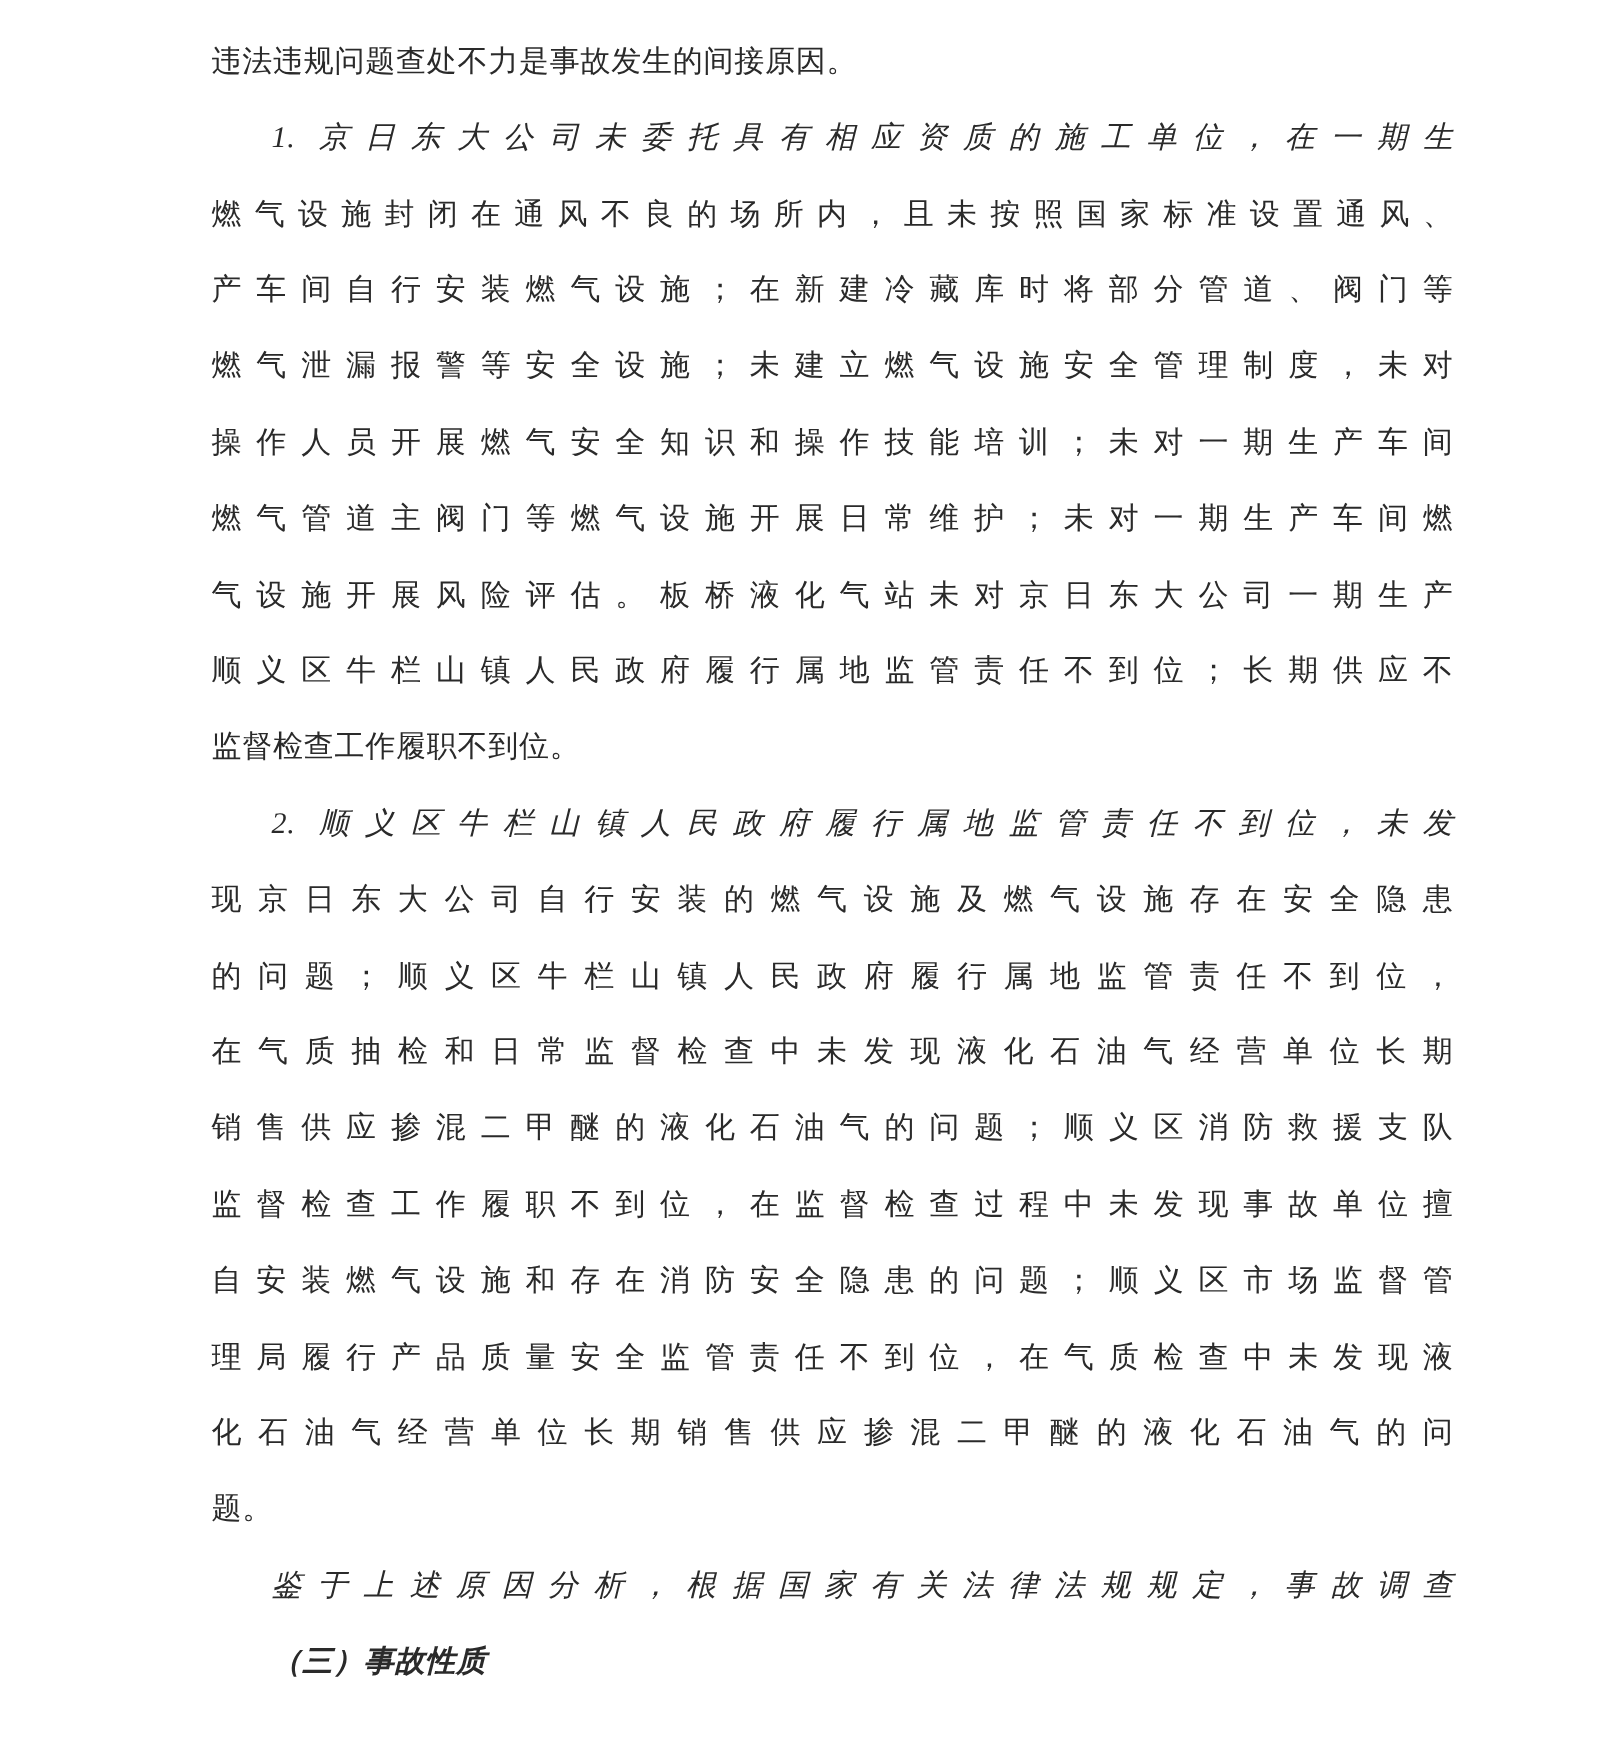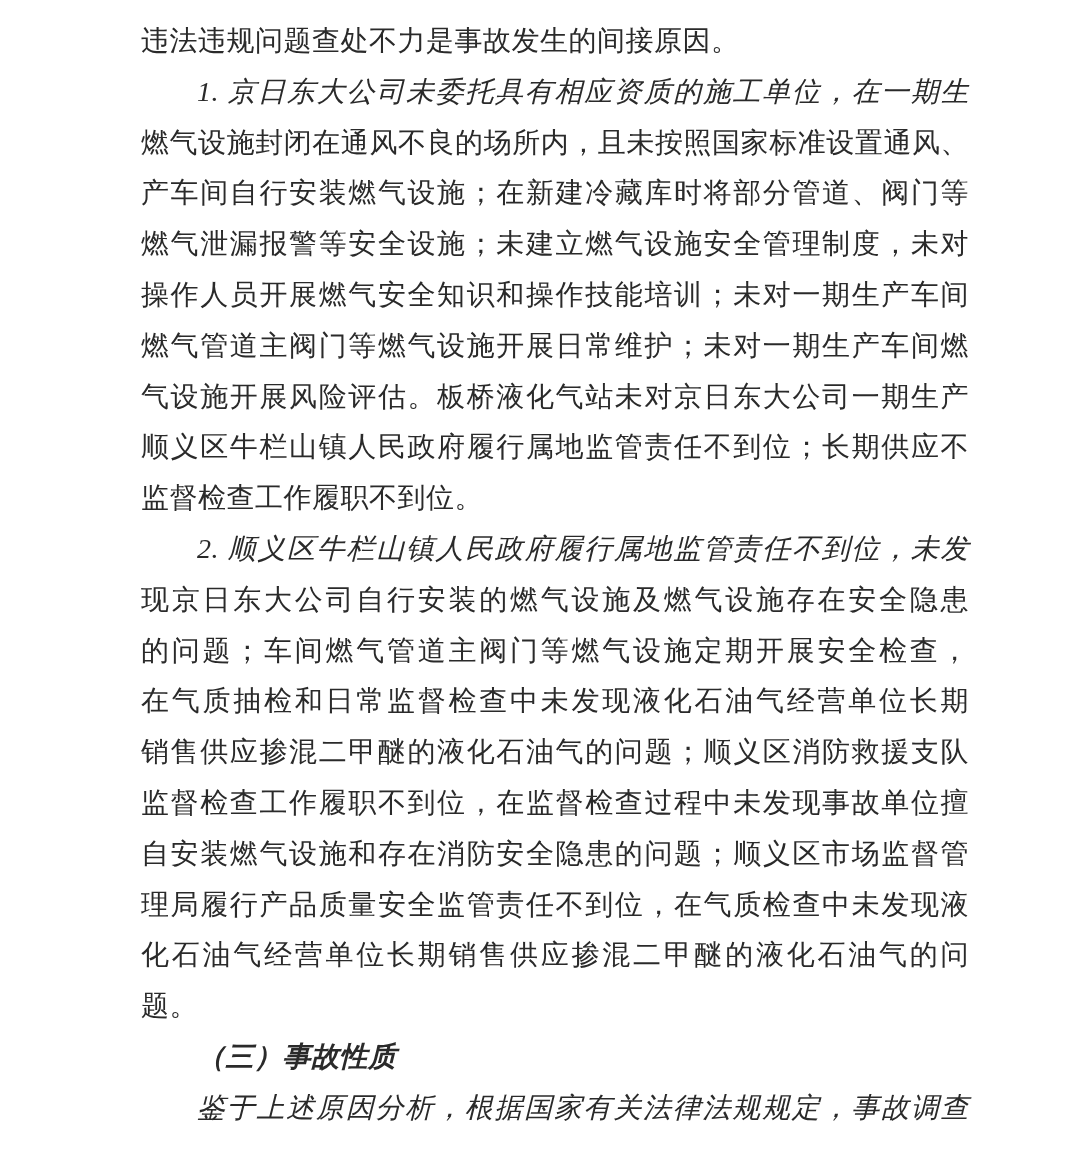--- a/index.html
+++ b/index.html
@@ -17,21 +17,21 @@
     width: 1080px;
     height: 1168px;
     background: #ffffff;
     overflow: hidden;
   }
   .text-block {
     position: absolute;
     left: 141px;
     top: 16px;
     width: 828px;
-    font-size: 28px;
+    font-size: 20px;
     color: #2a2a2a;
     letter-spacing: 0.5px;
   }
   .paragraph {
     margin: 0;
     padding: 0;
   }
   .line {
     height: 50.8px;
     line-height: 50.8px;
@@ -68,29 +68,29 @@
         <div class="line">燃气泄漏报警等安全设施；未建立燃气设施安全管理制度，未对</div>
         <div class="line">操作人员开展燃气安全知识和操作技能培训；未对一期生产车间</div>
         <div class="line">燃气管道主阀门等燃气设施开展日常维护；未对一期生产车间燃</div>
         <div class="line">气设施开展风险评估。板桥液化气站未对京日东大公司一期生产</div>
         <div class="line">顺义区牛栏山镇人民政府履行属地监管责任不到位；长期供应不</div>
         <div class="line flush-left">监督检查工作履职不到位。</div>
       </div>
       <div class="paragraph">
         <div class="line indented">2. 顺义区牛栏山镇人民政府履行属地监管责任不到位，未发</div>
         <div class="line">现京日东大公司自行安装的燃气设施及燃气设施存在安全隐患</div>
-        <div class="line">的问题；车间燃气管道主阀门等燃气设施定期开展安全检查，</div>
+        <div class="line">的问题；顺义区牛栏山镇人民政府履行属地监管责任不到位，</div>
         <div class="line">在气质抽检和日常监督检查中未发现液化石油气经营单位长期</div>
         <div class="line">销售供应掺混二甲醚的液化石油气的问题；顺义区消防救援支队</div>
         <div class="line">监督检查工作履职不到位，在监督检查过程中未发现事故单位擅</div>
         <div class="line">自安装燃气设施和存在消防安全隐患的问题；顺义区市场监督管</div>
         <div class="line">理局履行产品质量安全监管责任不到位，在气质检查中未发现液</div>
         <div class="line">化石油气经营单位长期销售供应掺混二甲醚的液化石油气的问</div>
         <div class="line flush-left">题。</div>
       </div>
+      <div class="paragraph">
+        <div class="line indented">鉴于上述原因分析，根据国家有关法律法规规定，事故调查</div>
+      </div>
       <div class="paragraph bold">
         <div class="line indented flush-left">（三）事故性质</div>
-      </div>
-      <div class="paragraph">
-        <div class="line indented">鉴于上述原因分析，根据国家有关法律法规规定，事故调查</div>
       </div>
     </div>
 </div>
 
 </body></html>

